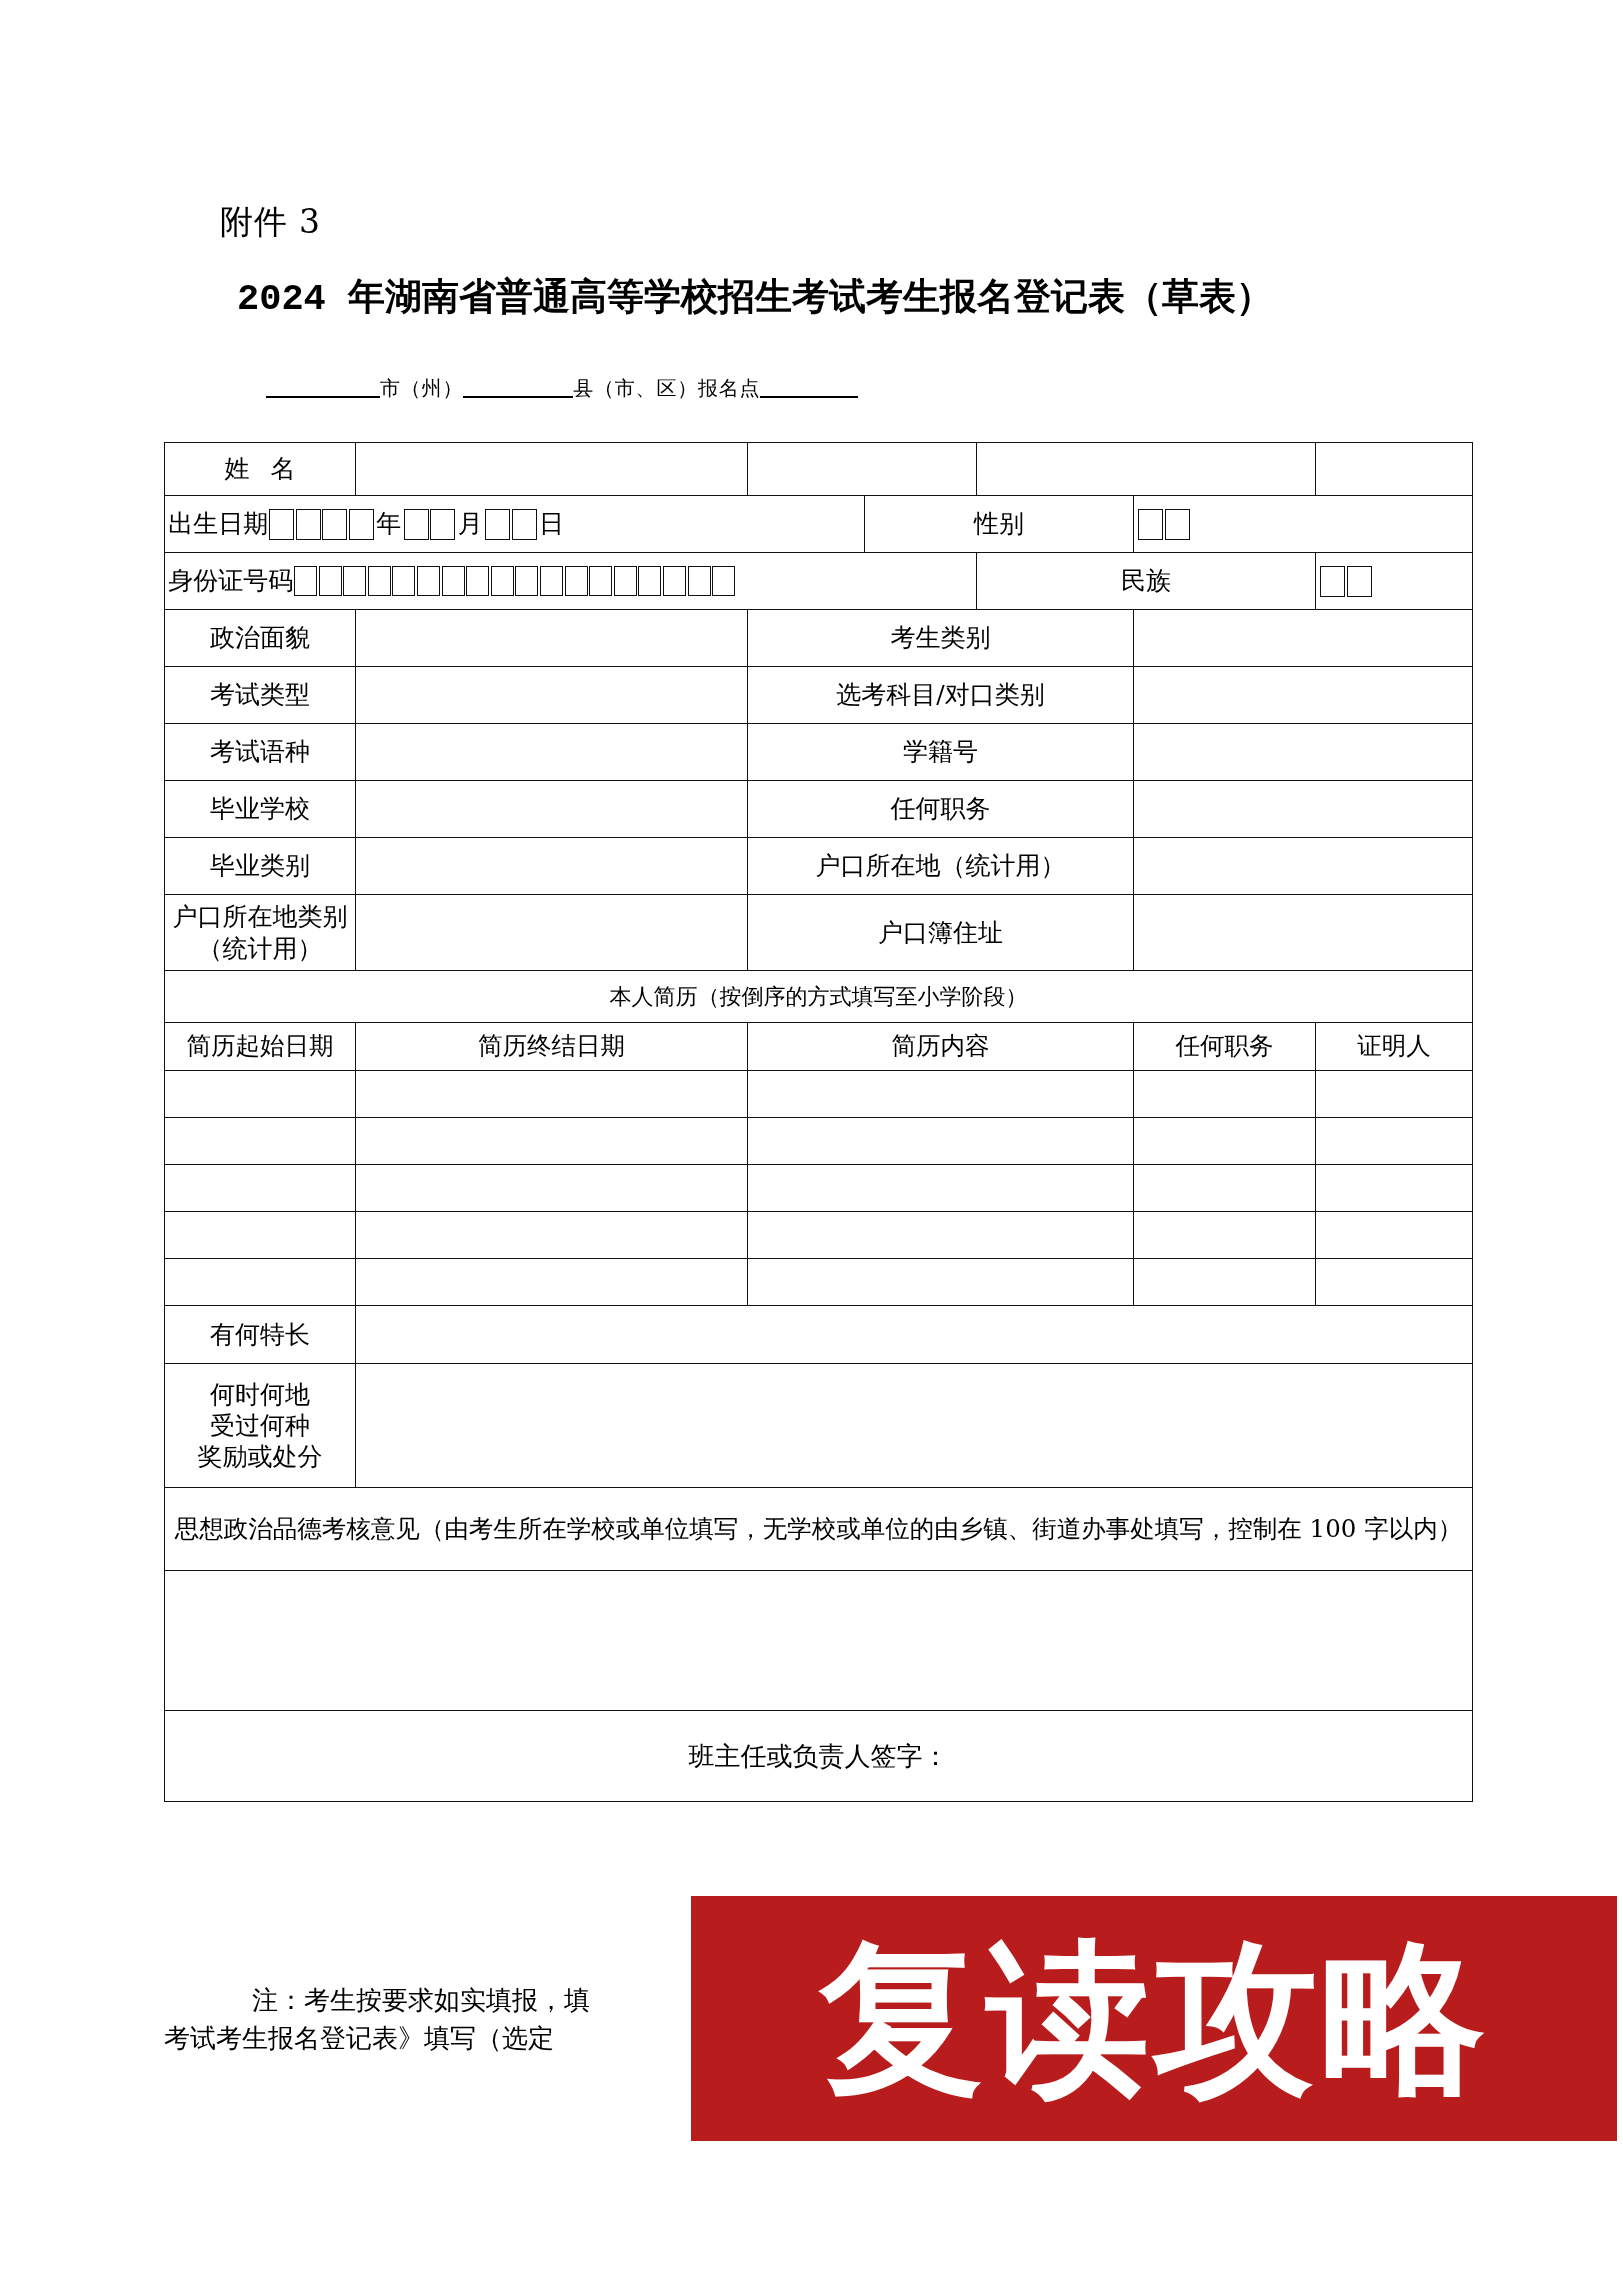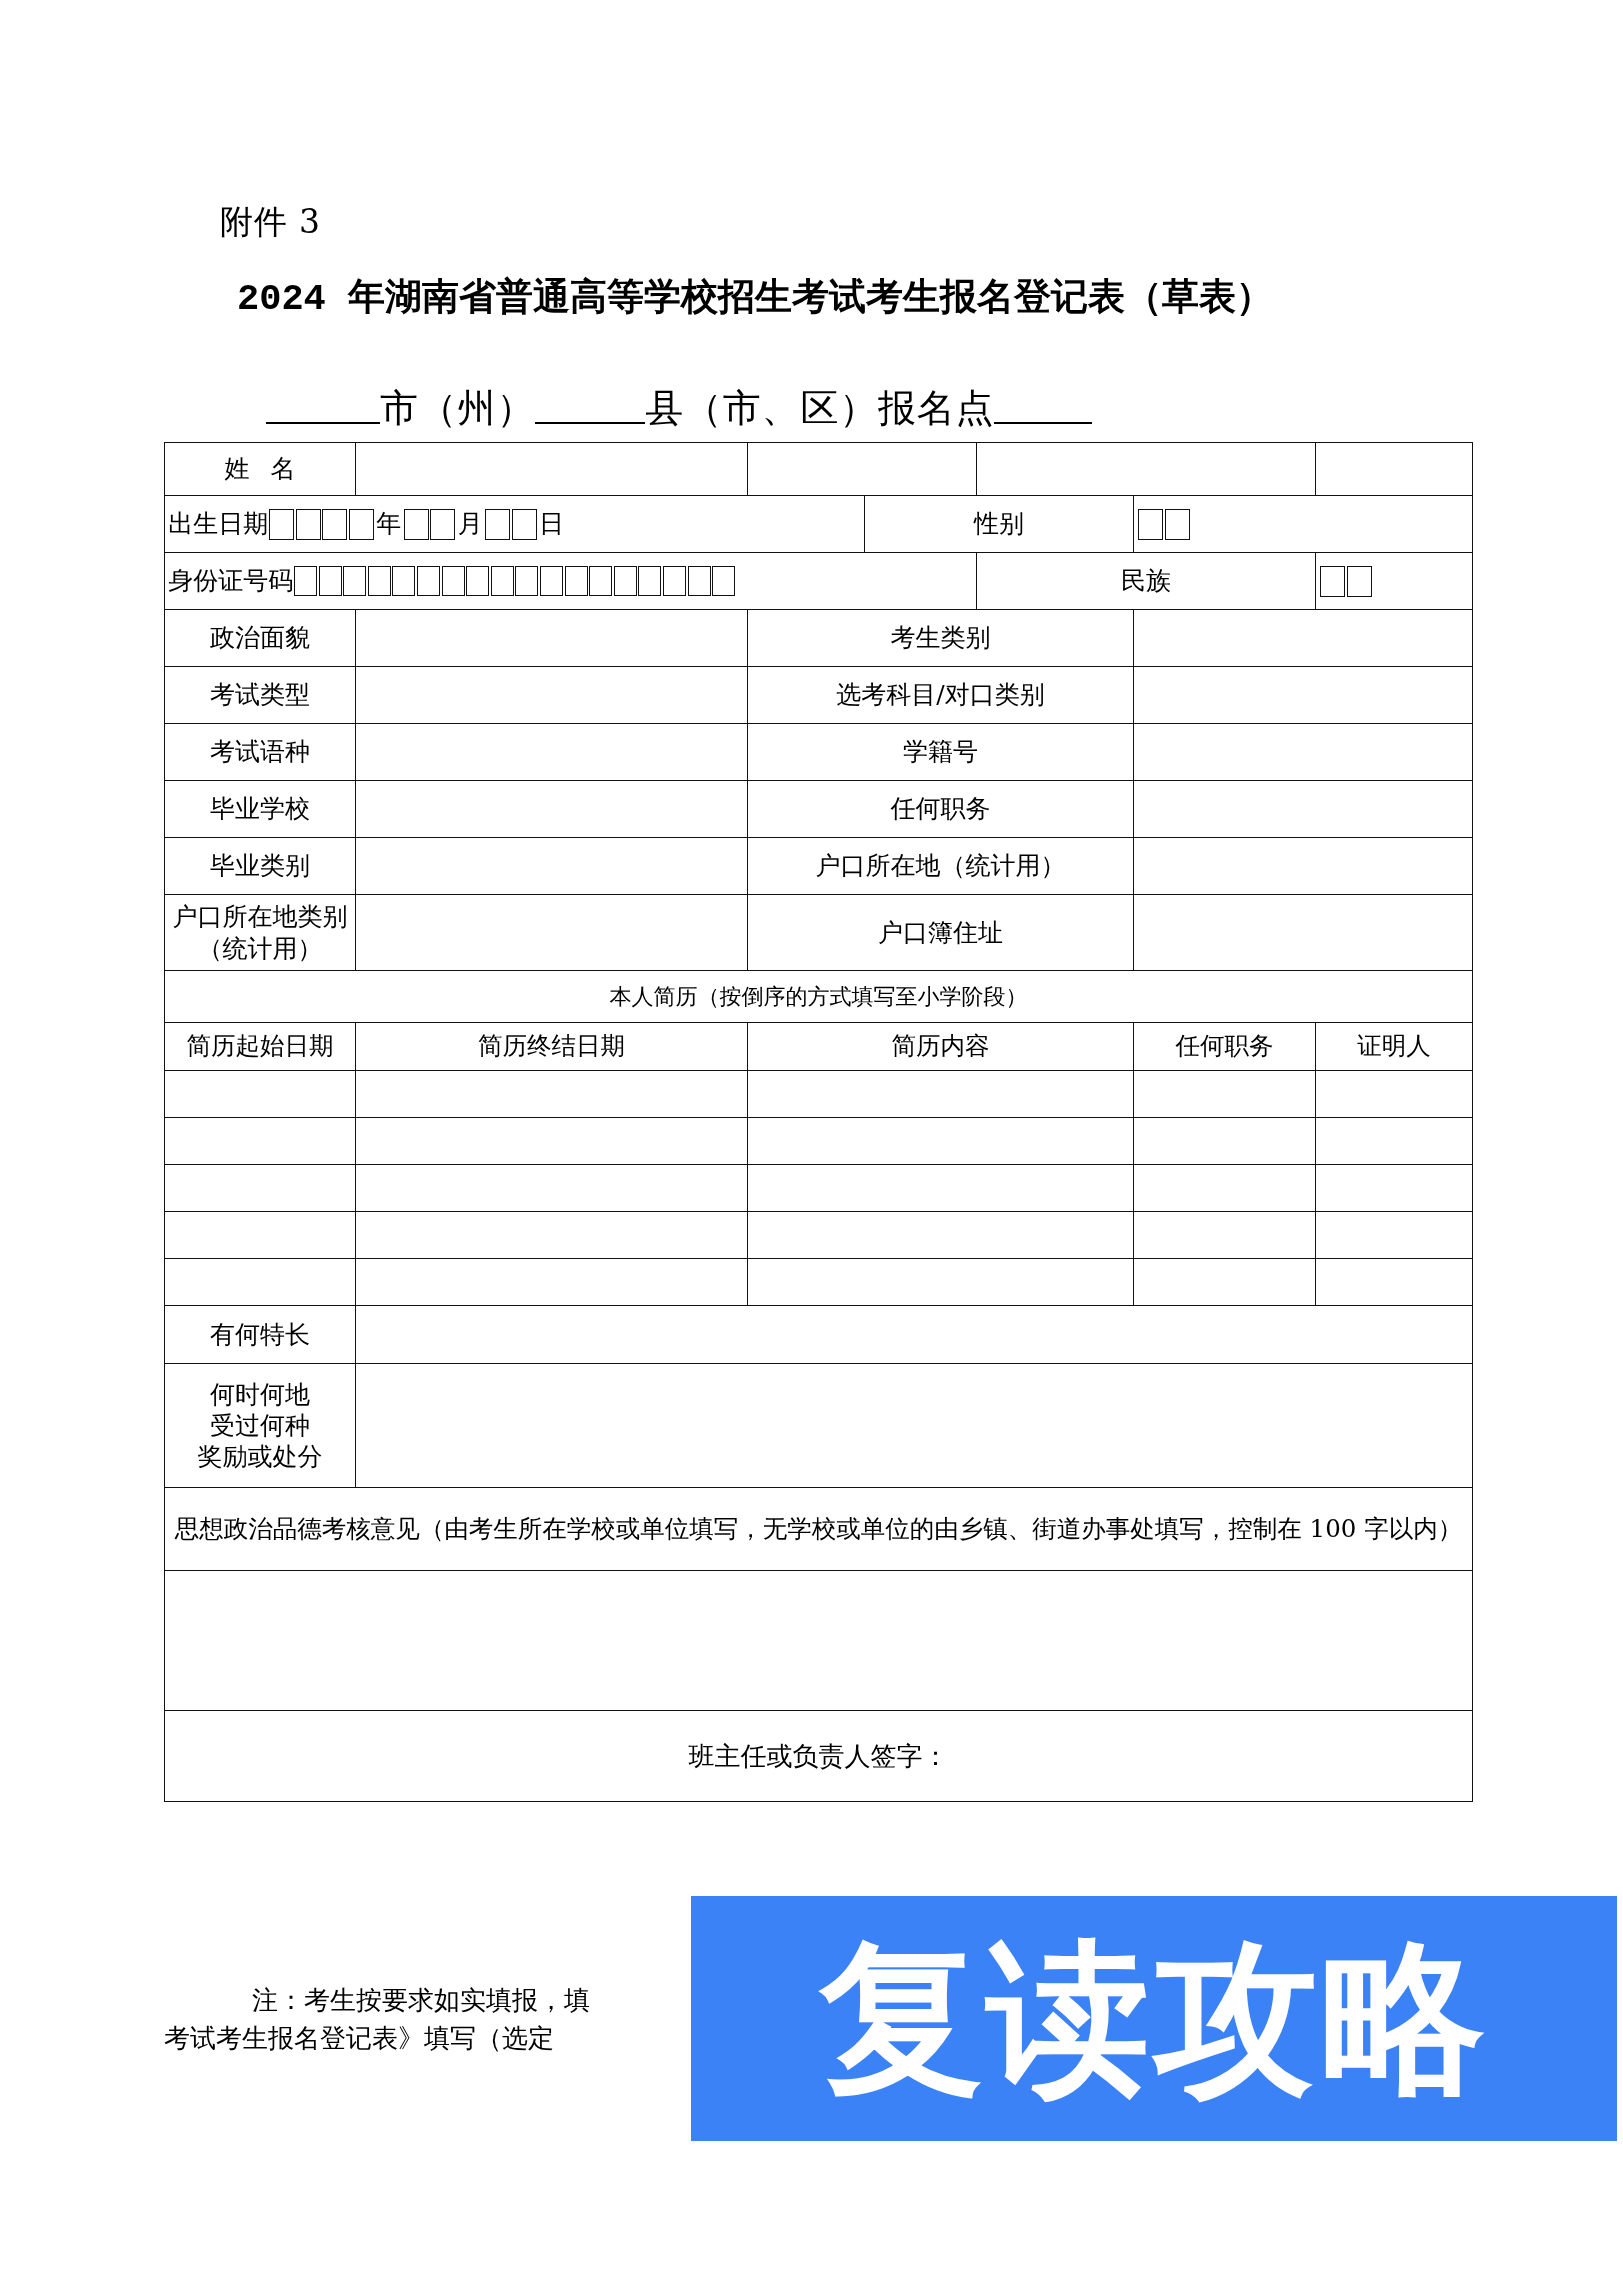--- a/index.html
+++ b/index.html
@@ -21,22 +21,22 @@
   }
   .doc-title{
     position:absolute;left:237px;top:272px;
     font-family:Liberation Mono, monospace;
     font-weight:bold;
     font-size:37px;
     letter-spacing:0px;
     white-space:nowrap;
   }
   .subtitle{
-    position:absolute;left:266px;top:383px;
-    font-size:38px;white-space:nowrap;letter-spacing:0.8px;
+    position:absolute;left:266px;top:375px;
+    font-size:20px;white-space:nowrap;letter-spacing:0.8px;
   }
   .subtitle .blank{
     display:inline-block;border-bottom:2.5px solid #000;
     vertical-align:-3.3px;
   }
   .b1{width:114px;}
   .b2{width:110px;}
   .b3{width:98px;}
 
   
@@ -333,18 +333,18 @@
       <td class="sign-td" colspan="8">班主任或负责人签字：</td>
     </tr>
   </tbody>
     </table>
 
   <div class="note">
     <div class="l1">注：考生按要求如实填报，填</div>
     <div class="l2">考试考生报名登记表》填写（选定</div>
   </div>
 
-  <div class="watermark" style="background: #3b82f6; align-items: center;">
+  <div class="watermark" style="background: #b91c1c; align-items: center;">
     <span style="color: rgb(255, 255, 255);">复读攻略</span>
   </div>
 
 </div>
 
 
 </body></html>

